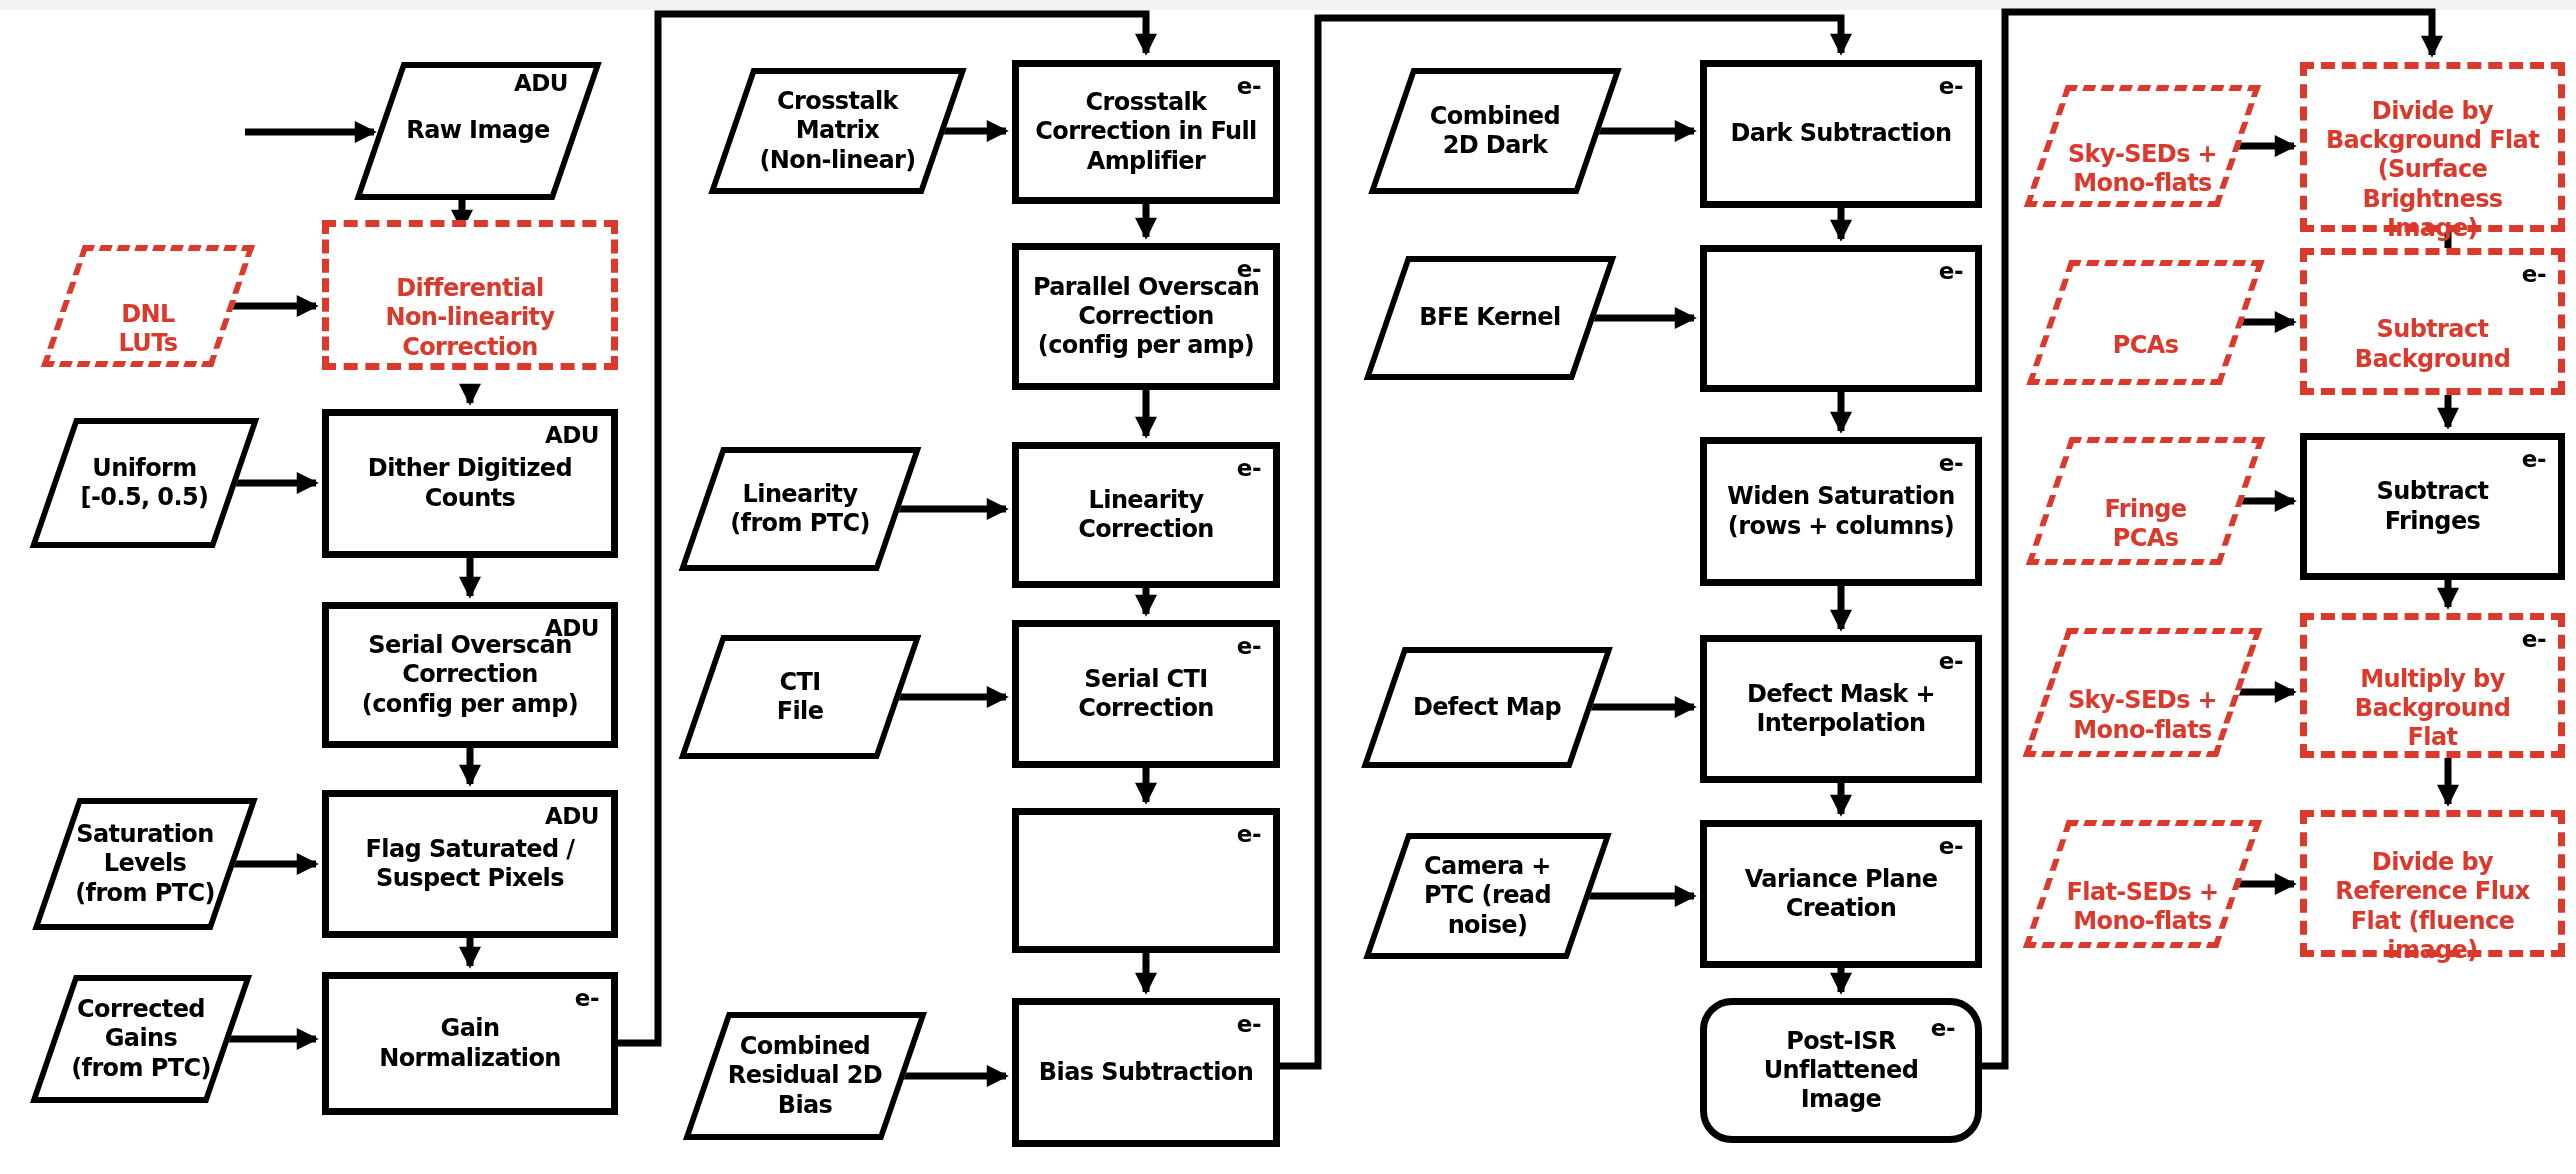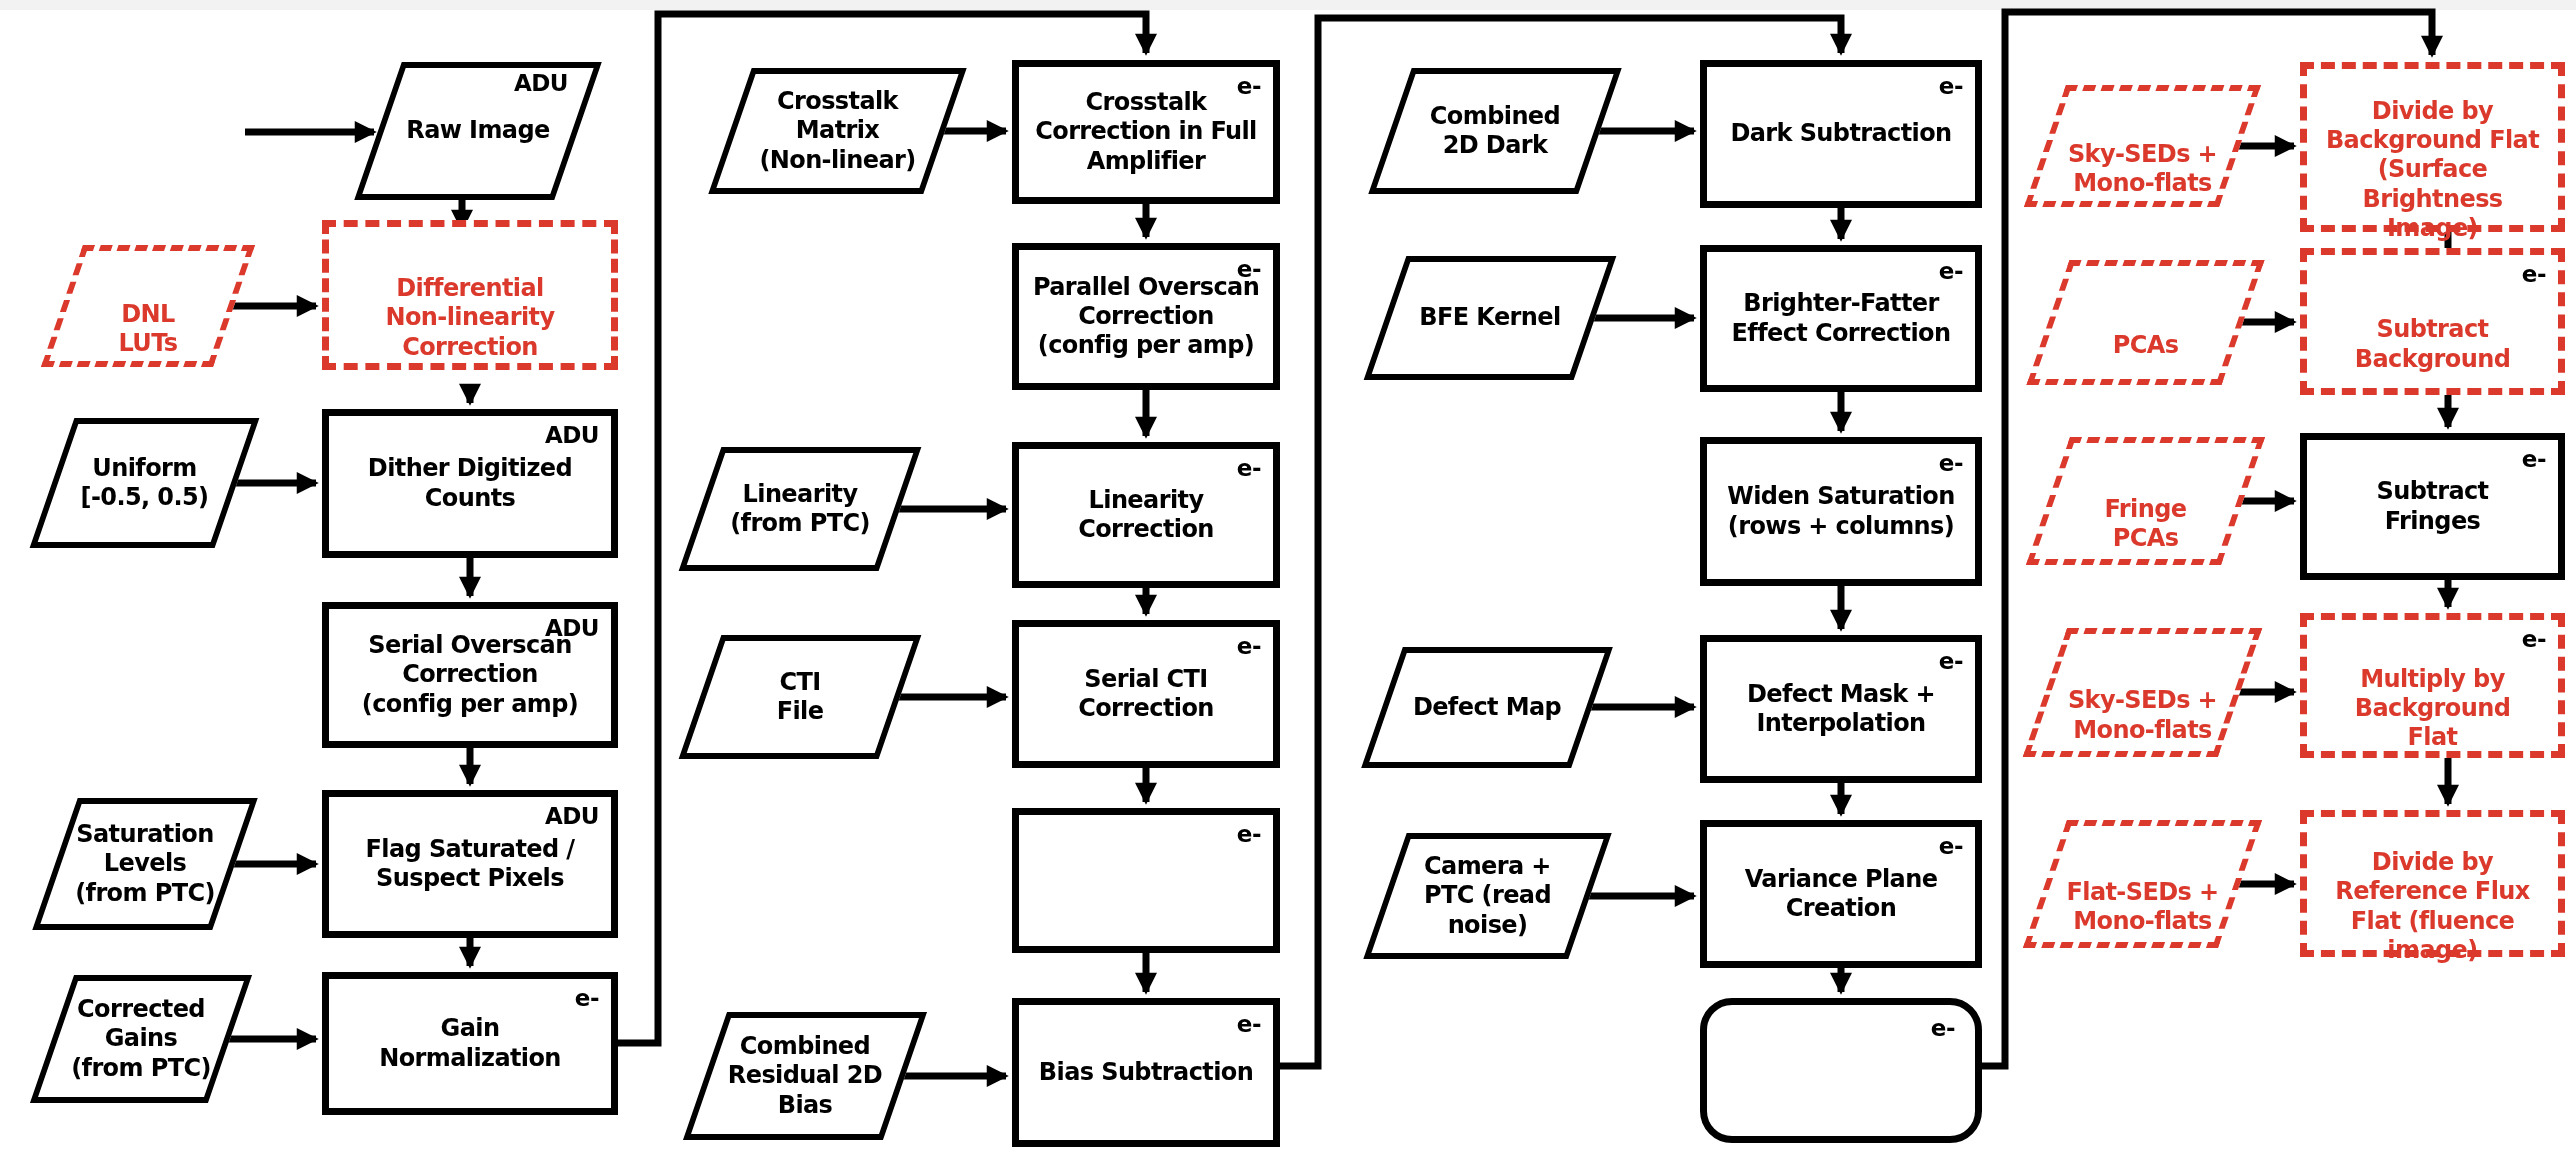--- a/index.html
+++ b/index.html
@@ -214,22 +214,20 @@
     <span class="unit">e-</span>
     <span class="label">Dark Subtraction</span>
   </div>
   <div class="node par" style="left:1385px;top:256px;width:210px;height:124px">
     <div class="inner">
       <span class="label">BFE Kernel</span>
     </div>
   </div>
   <div class="node box" style="left:1700px;top:245px;width:282px;height:147px">
     <span class="unit">e-</span>
-    <span class="label">Brighter-Fatter
-Effect Correction</span>
   </div>
   <div class="node box" style="left:1700px;top:437px;width:282px;height:149px">
     <span class="unit">e-</span>
     <span class="label">Widen Saturation
 (rows + columns)</span>
   </div>
   <div class="node par" style="left:1382px;top:647px;width:210px;height:121px">
     <div class="inner">
       <span class="label">Defect Map</span>
     </div>
@@ -246,20 +244,23 @@
 noise)</span>
     </div>
   </div>
   <div class="node box" style="left:1700px;top:820px;width:282px;height:148px">
     <span class="unit">e-</span>
     <span class="label">Variance Plane
 Creation</span>
   </div>
   <div class="node round" style="left:1700px;top:998px;width:282px;height:145px">
     <span class="unit" style="top:10px;right:20px">e-</span>
+    <span class="label">Post-ISR
+Unflattened
+Image</span>
   </div>
 
   <div class="node par red dashed" style="left:2045px;top:85px;width:195px;height:122px">
     <div class="inner">
       <span class="label">Sky-SEDs +
 Mono-flats</span>
     </div>
   </div>
   <div class="node box red dashed" style="left:2300px;top:62px;width:265px;height:170px">
     <span class="label">Divide by

